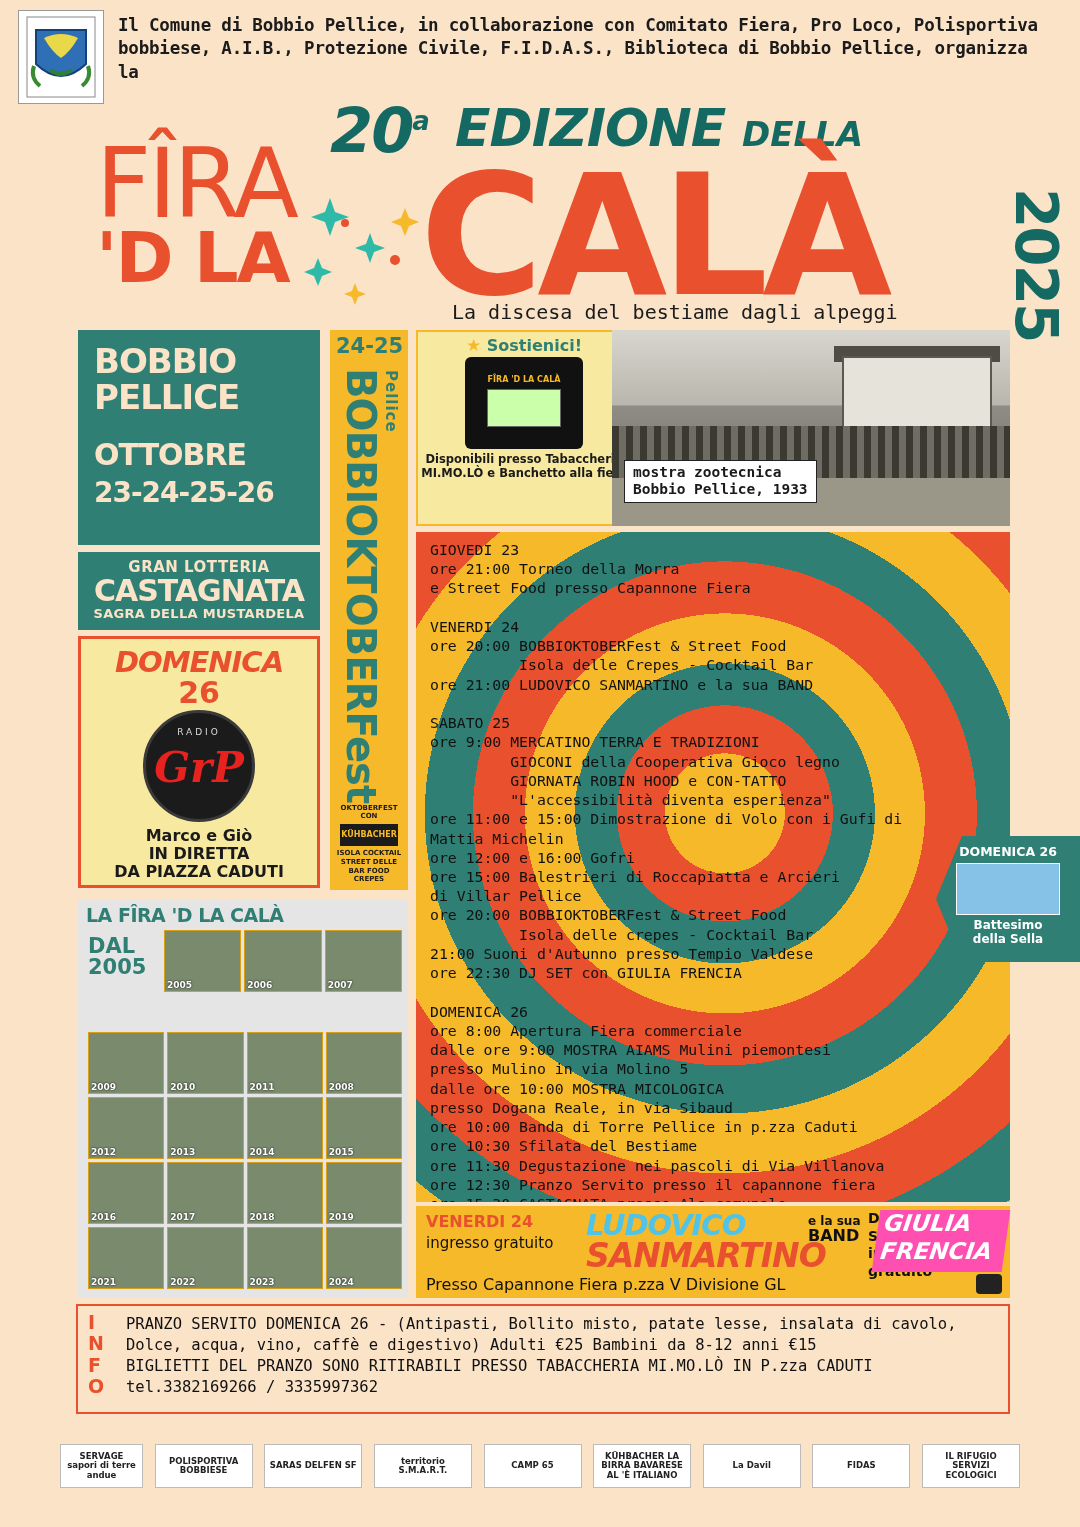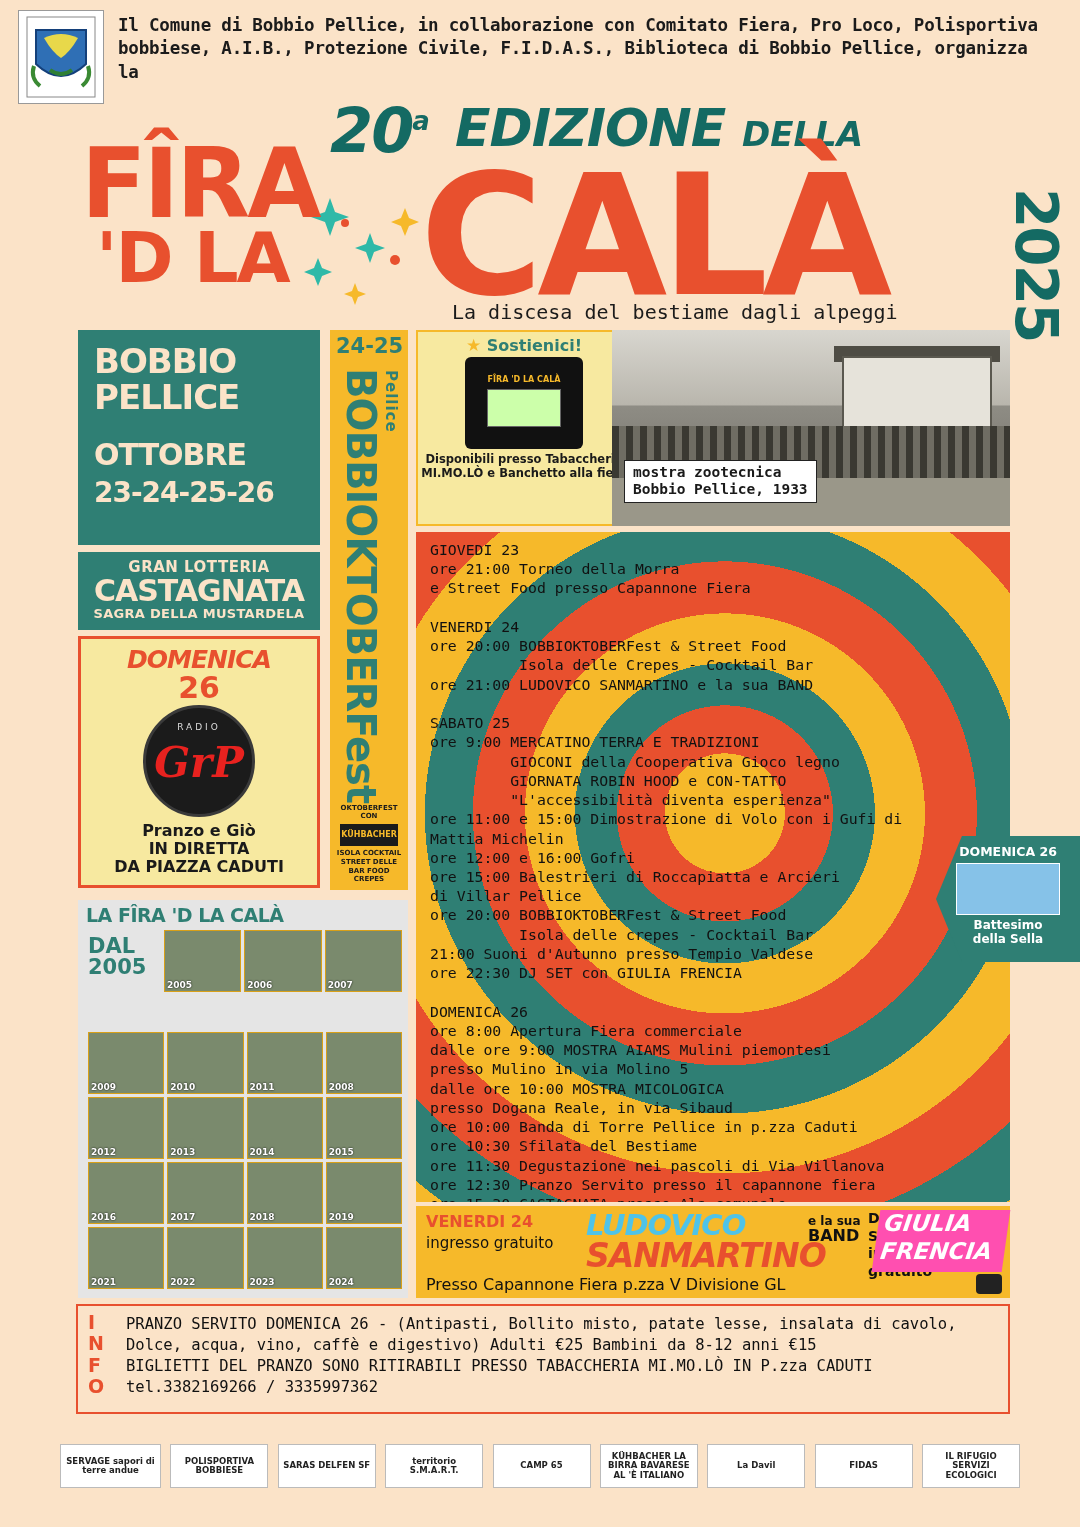--- a/index.html
+++ b/index.html
@@ -40,22 +40,22 @@
   .edizione {
     position:absolute; left:455px; top:6px;
     font-size:52px; font-weight:bold; color:#146a63; font-style:italic;
     letter-spacing:-1px;
   }
   .della {
     position:absolute; left:742px; top:22px;
     font-size:34px; font-weight:bold; color:#146a63; font-style:italic;
   }
   .fira {
-    position:absolute; left:81px; top:36px;
-    font-size:96px; font-weight:bold; color:#e8502e;
+    position:absolute; left:96px; top:36px;
+    font-size:96px; font-weight:normal; color:#e8502e;
     font-family:"DejaVu Sans", sans-serif; letter-spacing:-3px;
   }
   .dlala {
     position:absolute; left:96px; top:125px;
     font-size:70px; font-weight:bold; color:#e8502e; letter-spacing:-2px;
   }
   .cala {
     position:absolute; left:420px; top:60px;
     font-size:168px; font-weight:bold; color:#e8502e; letter-spacing:-6px;
     line-height:1;
@@ -89,21 +89,21 @@
   .lottery-box .s1 { font-size:15px; font-weight:bold; letter-spacing:0.5px;}
   .lottery-box .s2 { font-size:30px; font-weight:bold; letter-spacing:-1px; line-height:1;}
   .lottery-box .s3 { font-size:13px; font-weight:bold; letter-spacing:0.3px;}
 
   .radio-box {
     position:absolute; left:78px; top:636px; width:242px; height:252px;
     background:#f7e9a0; border:3px solid #e8502e;
     text-align:center;
   }
   .radio-box .dom {
-    font-size:25px; font-weight:bold; color:#e8502e; margin-top:6px; letter-spacing:-1px;
+    font-size:29px; font-weight:bold; color:#e8502e; margin-top:6px; letter-spacing:-1px;
     font-style:italic;
   }
   .radio-box .num { font-size:30px; font-weight:bold; color:#e8502e; line-height:0.9;}
   .grp-logo {
     width:112px; height:112px; border-radius:50%;
     background:#1b1b1b; margin:4px auto 0; position:relative;
     border:3px solid #3a3a3a;
   }
   .grp-logo .radio-lbl {
     position:absolute; top:14px; left:0; right:0; color:#ddd; font-size:9px; letter-spacing:3px;
@@ -325,21 +325,21 @@
     <div class="s3">SAGRA DELLA MUSTARDELA</div>
   </div>
 
   <div class="radio-box">
     <div class="dom">DOMENICA</div>
     <div class="num">26</div>
     <div class="grp-logo">
       <div class="radio-lbl">RADIO</div>
       <div class="grp">GrP</div>
     </div>
-    <div class="marco">Pranzo e Giò</div>
+    <div class="marco">Marco e Giò</div>
     <div class="diretta">IN DIRETTA</div>
     <div class="diretta">DA PIAZZA CADUTI</div>
   </div>
 
   <div class="okt-strip">
     <div class="dates">24-25</div>
     <div class="vert">BOBBIOKTOBERFest</div>
     <div class="vert-small">Pellice</div>
     <div class="foot">
       <div>OKTOBERFEST CON</div>
@@ -509,21 +509,21 @@
 N
 F
 O</div>
     <div class="itxt">PRANZO SERVITO DOMENICA 26 - (Antipasti, Bollito misto, patate lesse, insalata di cavolo,
 Dolce, acqua, vino, caffè e digestivo) Adulti €25 Bambini da 8-12 anni €15
 BIGLIETTI DEL PRANZO SONO RITIRABILI PRESSO TABACCHERIA MI.MO.LÒ IN P.zza CADUTI
 tel.3382169266 / 3335997362</div>
   </div>
 
   <div class="sponsors" id="sponsors">
-      <div class="sp" style="width: 101px;">SERVAGE sapori di terre andue</div>
+      <div class="sp" style="width: 83px;">SERVAGE sapori di terre andue</div>
       <div class="sp" style="width: 98px;">POLISPORTIVA BOBBIESE</div>
       <div class="sp" style="width: 98px;">SARAS DELFEN SF</div>
       <div class="sp" style="width: 98px;">territorio S.M.A.R.T.</div>
       <div class="sp" style="width: 98px;">CAMP 65</div>
       <div class="sp" style="width: 98px;">KÜHBACHER LA BIRRA BAVARESE AL 'È ITALIANO</div>
       <div class="sp" style="width: 98px;">La Davil</div>
       <div class="sp" style="width: 98px;">FIDAS</div>
       <div class="sp" style="width: 98px;">IL RIFUGIO SERVIZI ECOLOGICI</div>
     </div>
 

